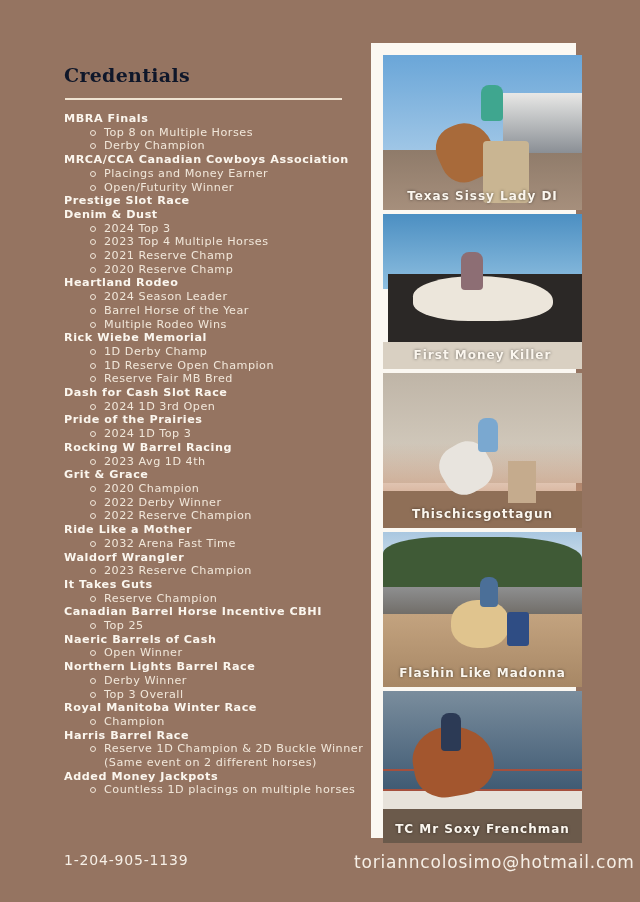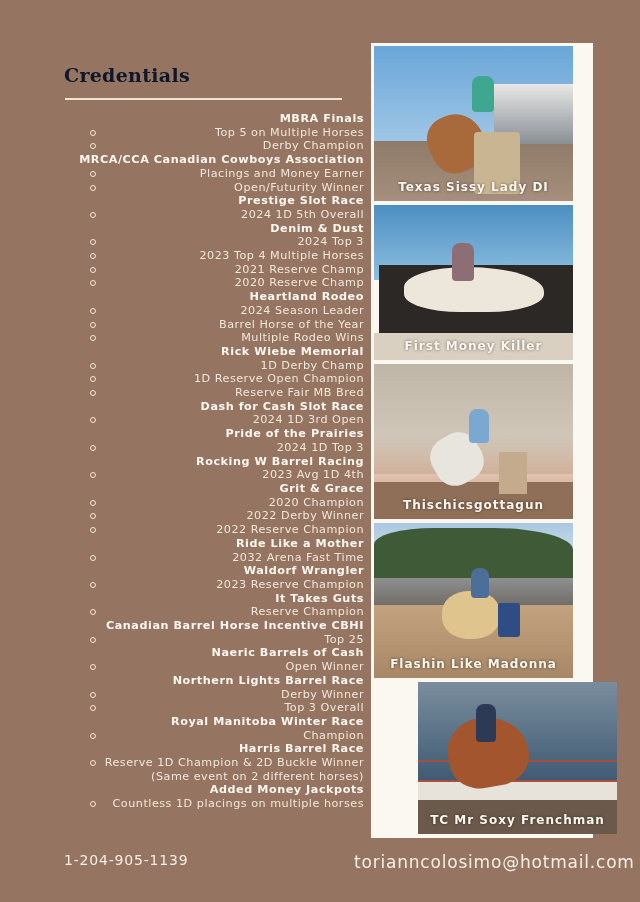--- a/index.html
+++ b/index.html
@@ -16,47 +16,47 @@
     font-weight: bold; font-size: 19px; letter-spacing: 0.3px;
     color: #0f172a;
     line-height: 1;
   }
   .rule {
     position: absolute; left: 65px; top: 98px; width: 277px; height: 2px;
     background: #efe3d2;
   }
   .creds {
     position: absolute; left: 64px; top: 112px; width: 300px;
-    font-size: 11.2px; line-height: 13.7px; text-align: right;
+    font-size: 11.2px; line-height: 13.7px;
   }
   .event {
     font-weight: bold; letter-spacing: 0.55px; color: #fbf6ee; white-space: nowrap;
   }
   .item {
     position: relative; padding-left: 40px; color: #f1e7da; letter-spacing: 0.5px;
     white-space: nowrap;
   }
   .item .bullet {
     position: absolute; left: 26px; top: 4px; width: 6px; height: 6px;
     border: 1.2px solid #f1e7da; border-radius: 50%;
   }
   .footer-phone {
     position: absolute; left: 64px; top: 852px; font-size: 14px; letter-spacing: 0.8px; color: #f6efe6;
   }
   .footer-email {
     position: absolute; left: 354px; top: 852px; font-size: 17px; letter-spacing: 0.8px; color: #f6efe6;
   }
   .frame {
-    position: absolute; left: 371px; top: 43px; width: 222px; height: 795px;
-    background: #fbf8f2; padding: 3px;
+    position: absolute; left: 371px; top: 43px; width: 205px; height: 795px;
+    background: #fbf8f2; padding: 12px;
   }
   .panel {
     position: relative; width: 199px; height: 155px; margin-bottom: 4px; overflow: hidden;
   }
-  .panel:last-child { margin-bottom: 0; height: 152px; margin-left: 44px; }
+  .panel:last-child { margin-bottom: 0; height: 152px; }
   .panel .caption {
     position: absolute; left: 0; right: 0; bottom: 7px; text-align: center;
     font-weight: bold; font-size: 12px; letter-spacing: 1px; color: #fbf6ee;
     text-shadow: 0 0 3px rgba(0,0,0,0.55);
     white-space: nowrap;
   }
   .scene { position: absolute; inset: 0; }
   .p1 .sky { position:absolute; left:0; top:0; right:0; height:95px; background: linear-gradient(#6aa6d8,#9fc6e6); }
   .p1 .ground { position:absolute; left:0; right:0; top:95px; bottom:0; background: linear-gradient(#8f7b6a,#a68f7c); }
   .p1 .stand { position:absolute; left:120px; top:38px; width:80px; height:60px; background: linear-gradient(#e8e8e6,#8a8f95); }
@@ -89,27 +89,26 @@
   .p5 .rider { position:absolute; left:58px; top:22px; width:20px; height:38px; background:#2c3a55; border-radius:8px 8px 4px 4px; }
 </style>
 </head>
 <body>
 
 <div class="title">Credentials</div>
 <div class="rule"></div>
 
 <div class="creds" id="creds">
     <div class="event">MBRA Finals</div>
-    <div class="item"><span class="bullet"></span><span>Top 5 on Multiple Horses</span></div>
+    <div class="item"><span class="bullet"></span><span>Top 8 on Multiple Horses</span></div>
     <div class="item"><span class="bullet"></span><span>Derby Champion</span></div>
     <div class="event">MRCA/CCA Canadian Cowboys Association</div>
     <div class="item"><span class="bullet"></span><span>Placings and Money Earner</span></div>
     <div class="item"><span class="bullet"></span><span>Open/Futurity Winner</span></div>
     <div class="event">Prestige Slot Race</div>
-    <div class="item"><span class="bullet"></span><span>2024 1D 5th Overall</span></div>
     <div class="event">Denim &amp; Dust</div>
     <div class="item"><span class="bullet"></span><span>2024 Top 3</span></div>
     <div class="item"><span class="bullet"></span><span>2023 Top 4 Multiple Horses</span></div>
     <div class="item"><span class="bullet"></span><span>2021 Reserve Champ</span></div>
     <div class="item"><span class="bullet"></span><span>2020 Reserve Champ</span></div>
     <div class="event">Heartland Rodeo</div>
     <div class="item"><span class="bullet"></span><span>2024 Season Leader</span></div>
     <div class="item"><span class="bullet"></span><span>Barrel Horse of the Year</span></div>
     <div class="item"><span class="bullet"></span><span>Multiple Rodeo Wins</span></div>
     <div class="event">Rick Wiebe Memorial</div>

